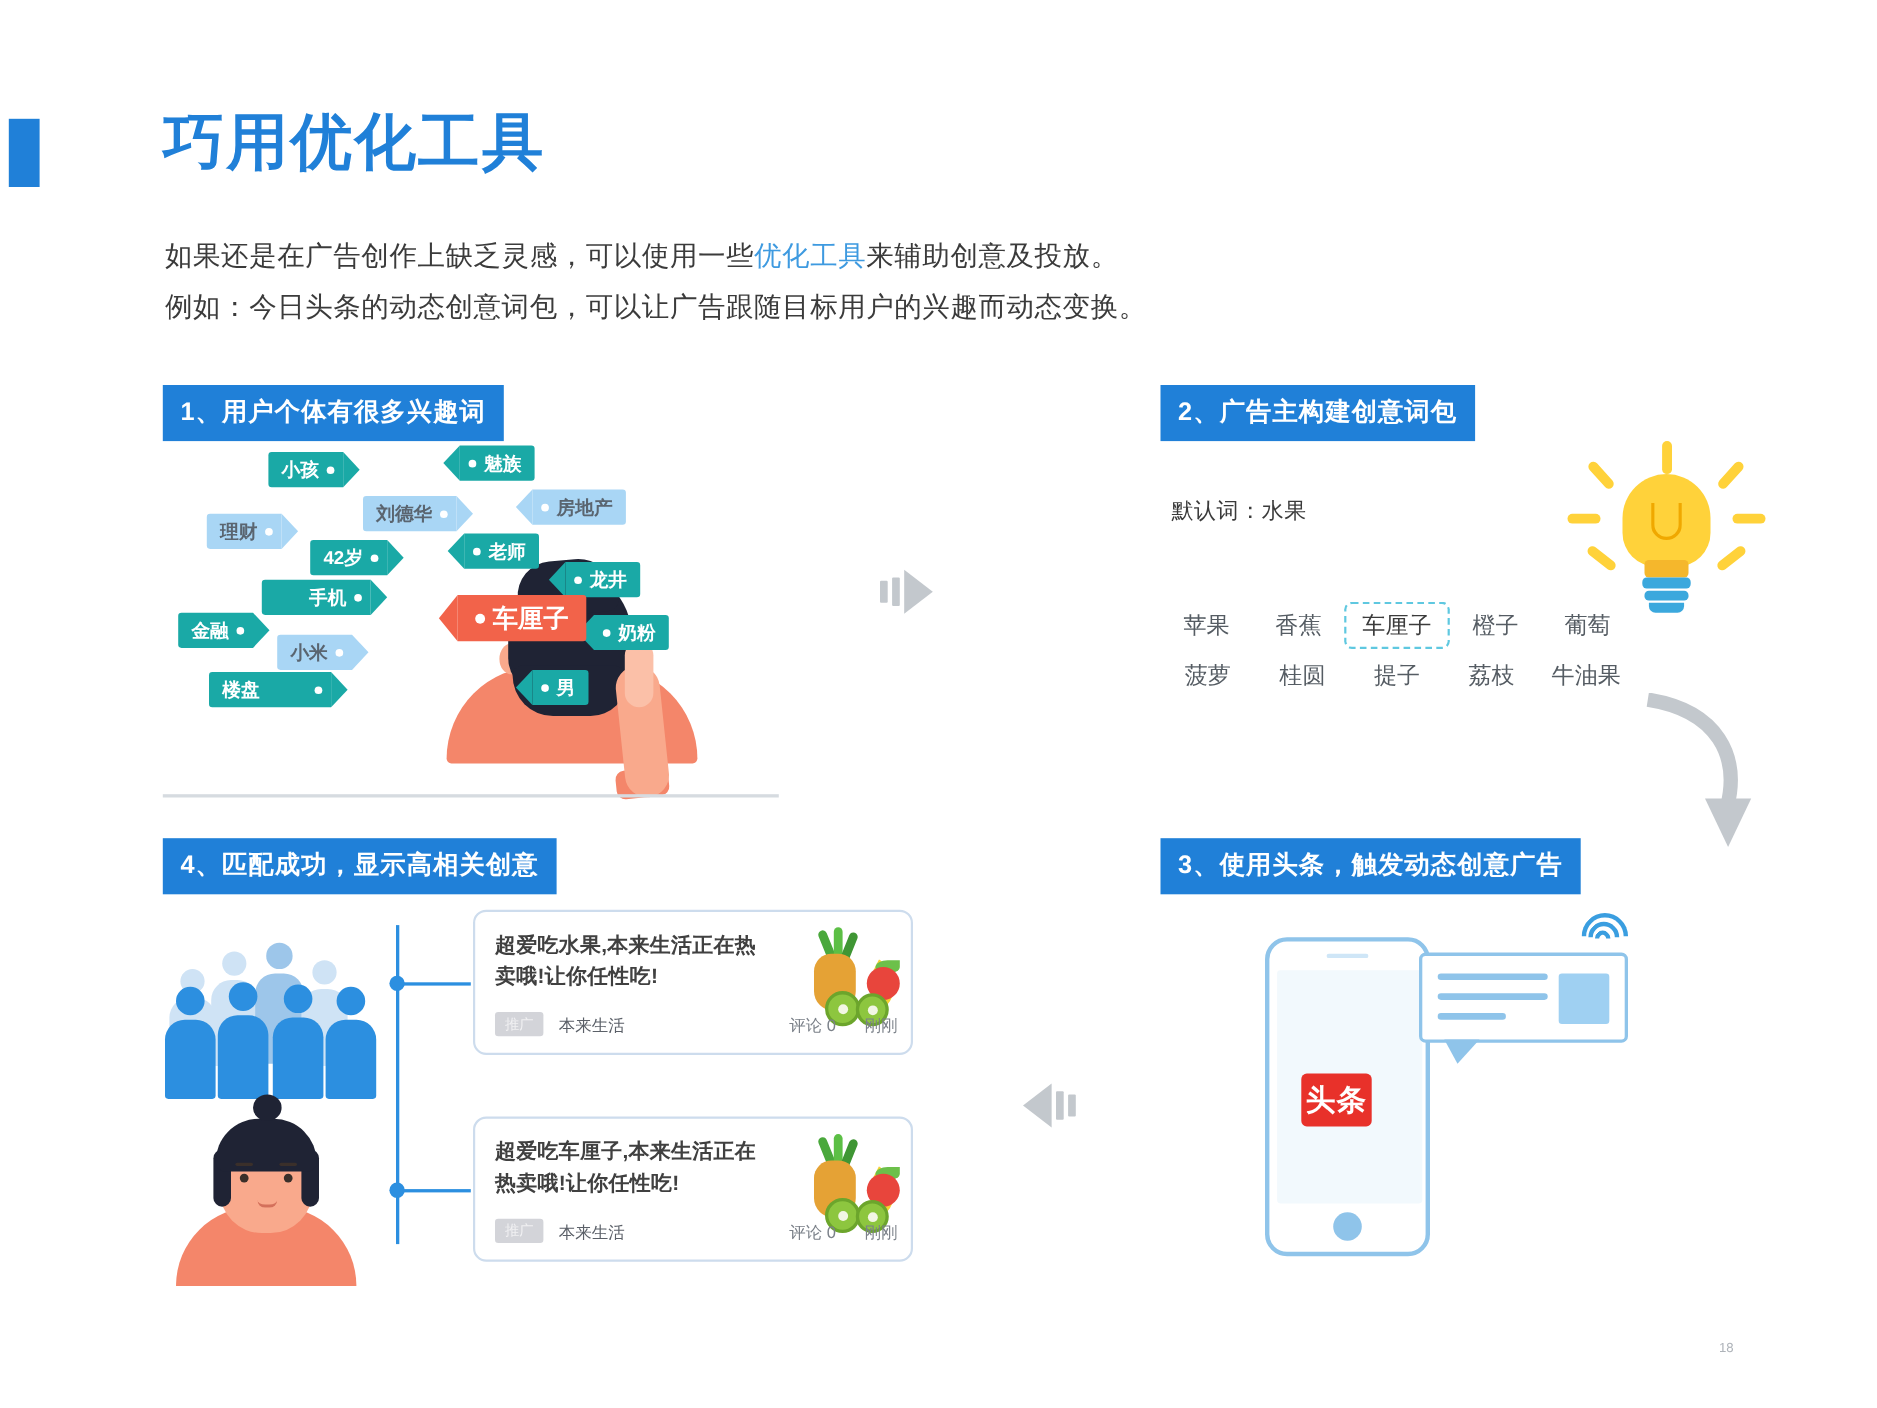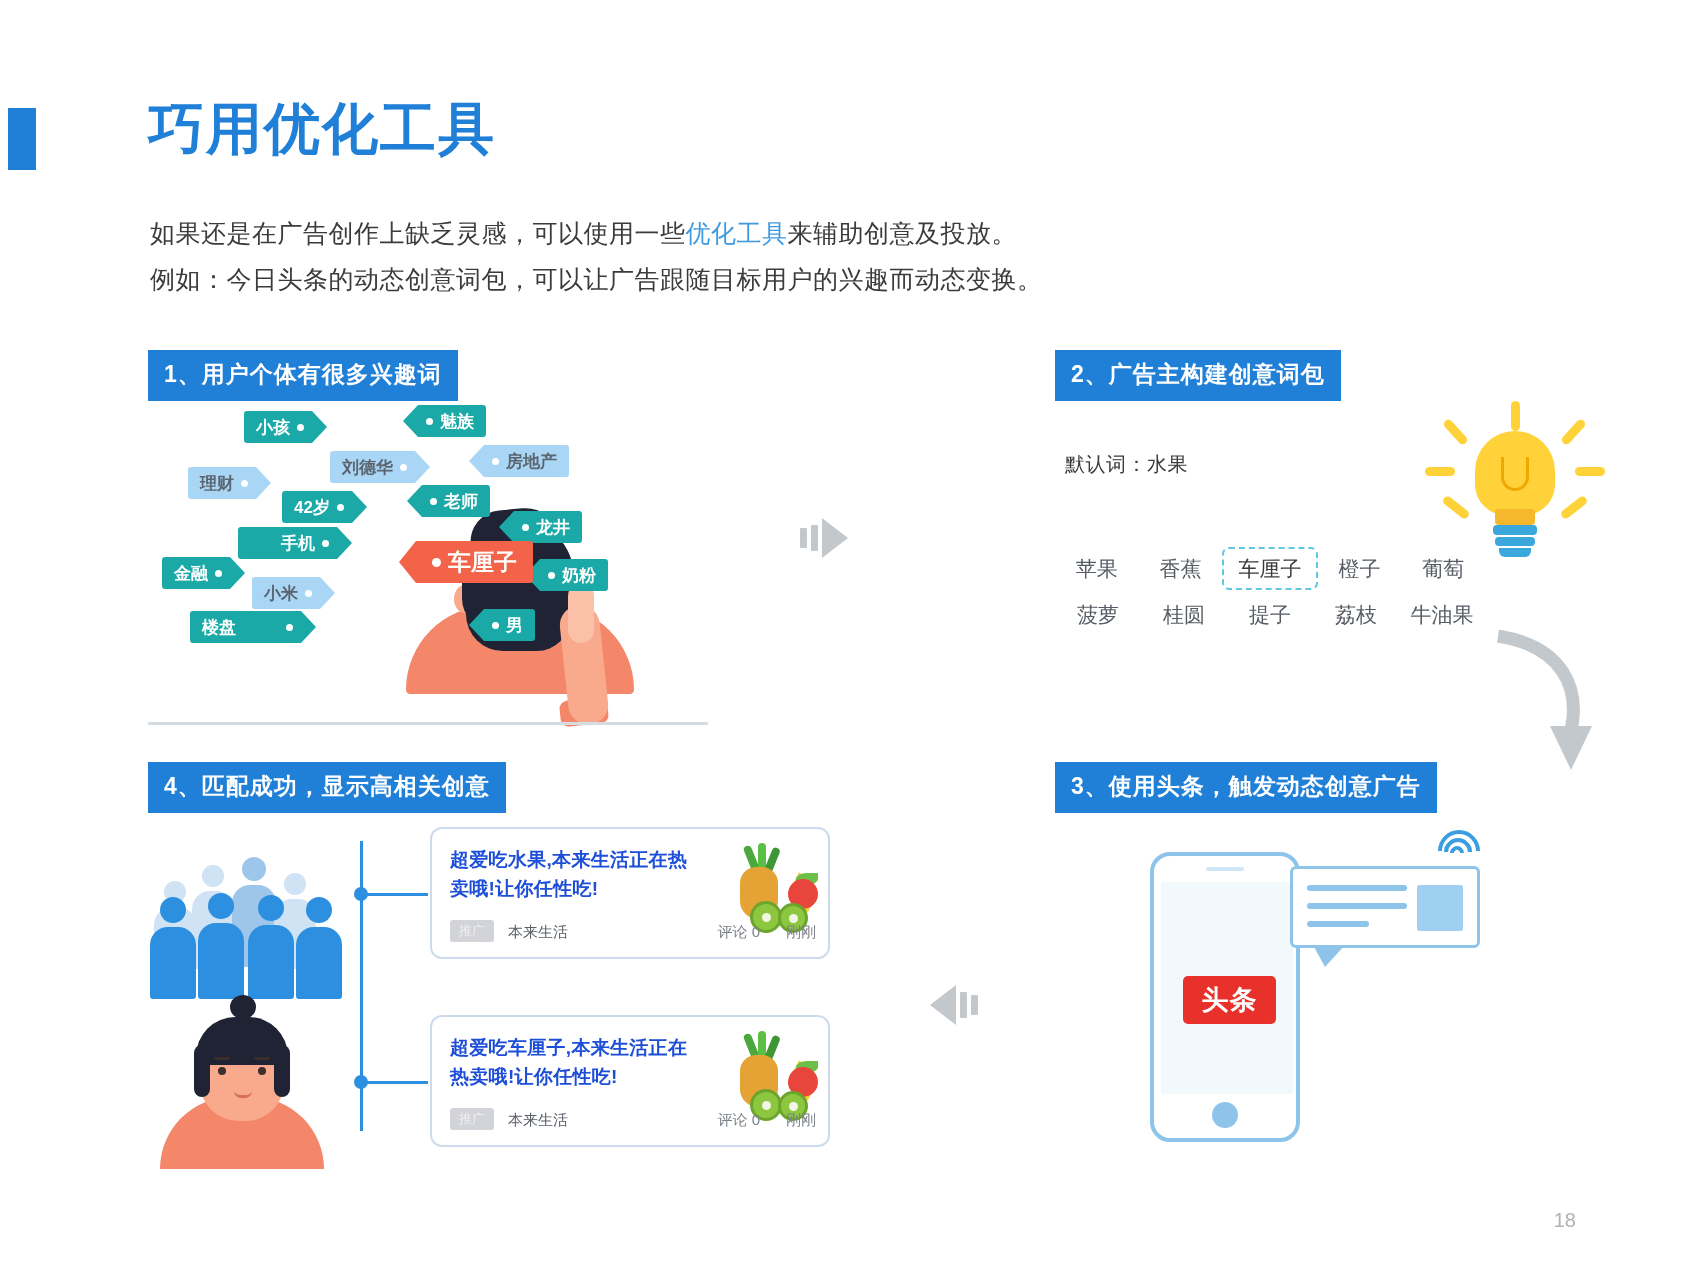--- a/index.html
+++ b/index.html
@@ -152,21 +152,21 @@
   .person-ic .b { position: absolute; border-radius: 18px 18px 3px 3px; }
   .timeline-v { position: absolute; left: 212px; top: 26px; width: 3px; height: 290px; background: #2c8fe0; }
   .tl-node { position: absolute; width: 14px; height: 14px; border-radius: 50%; background: #2c8fe0; }
   .tl-line { position: absolute; height: 3px; background: #2c8fe0; }
 
   .ad-card {
     position: absolute; width: 400px; height: 132px;
     border: 2px solid #cddced; border-radius: 12px; background: #fff;
     padding: 16px 16px 0 18px;
   }
-  .ad-title { font-size: 19px; font-weight: bold; color: #1d4ed8; line-height: 1.55; width: 255px; letter-spacing: .3px; }
+  .ad-title { font-size: 19px; font-weight: bold; color: #404040; line-height: 1.55; width: 255px; letter-spacing: .3px; }
   .ad-foot { position: absolute; left: 18px; bottom: 15px; width: 366px; display: flex; align-items: flex-end; }
   .ad-badge {
     background: #d3d4d9; color: #f0f0f2; font-size: 13px;
     padding: 3px 9px; border-radius: 3px; line-height: 1.2;
   }
   .ad-src { font-size: 15px; color: #5b6068; margin-left: 14px; }
   .ad-meta { margin-left: auto; font-size: 15px; color: #7b8189; display: flex; gap: 26px; }
   .ad-thumb { position: absolute; right: 14px; top: 16px; width: 92px; height: 92px; }
 
   
@@ -201,39 +201,39 @@
   .panel3 { position: absolute; left: 1130px; top: 830px; width: 380px; height: 330px; }
   .phone {
     position: absolute; left: 20px; top: 22px; width: 150px; height: 290px;
     border: 4px solid #8fc4ea; border-radius: 20px; background: #fff;
   }
   .phone-screen { position: absolute; left: 7px; top: 26px; width: 132px; height: 212px; background: #f2f9fd; border-radius: 3px; }
   .phone-speaker { position: absolute; left: 50%; top: 11px; width: 38px; height: 4px; margin-left: -19px; background: #cfe6f7; border-radius: 2px; }
   .phone-home { position: absolute; left: 50%; bottom: 10px; width: 26px; height: 26px; margin-left: -13px; border-radius: 50%; background: #8fc4ea; }
   .toutiao-logo {
     position: absolute; left: 50%; top: 120px; margin-left: -42px;
-    width: 93px; height: 48px; background: #e8312a; border-radius: 5px;
+    width: 64px; height: 48px; background: #e8312a; border-radius: 5px;
     display: flex; align-items: center; justify-content: center;
     color: #fff; font-size: 27px; font-weight: bold; letter-spacing: 1px;
   }
   .bubble {
     position: absolute; left: 160px; top: 36px; width: 190px; height: 82px;
     border: 3px solid #8fc4ea; border-radius: 6px; background: #fff;
   }
   .bubble::after {
     content: ""; position: absolute; left: 20px; bottom: -22px;
     border-left: 12px solid transparent; border-right: 20px solid transparent;
     border-top: 22px solid #8fc4ea;
   }
   .bub-line { position: absolute; height: 6px; background: #8fc4ea; border-radius: 3px; }
   .bub-sq { position: absolute; right: 14px; top: 16px; width: 46px; height: 46px; background: #9fd0f2; border-radius: 3px; }
   .wifi { position: absolute; left: 312px; top: 0px; width: 46px; height: 44px; }
   .wifi-arc { position: absolute; border: 4px solid #3a9ee0; border-bottom-color: transparent; border-left-color: transparent; border-radius: 50%; transform: rotate(-45deg); }
 
-  .page-num { position: absolute; right: 130px; bottom: 48px; font-size: 20px; color: #aeb3b9; }
+  .page-num { position: absolute; right: 130px; bottom: 48px; font-size: 12px; color: #aeb3b9; }
 </style>
 </head>
 <body>
 
 <div class="page">
 
   <div class="title-bar-mark"></div>
   <div class="page-title">巧用优化工具</div>
 
   <div class="subtitle">

